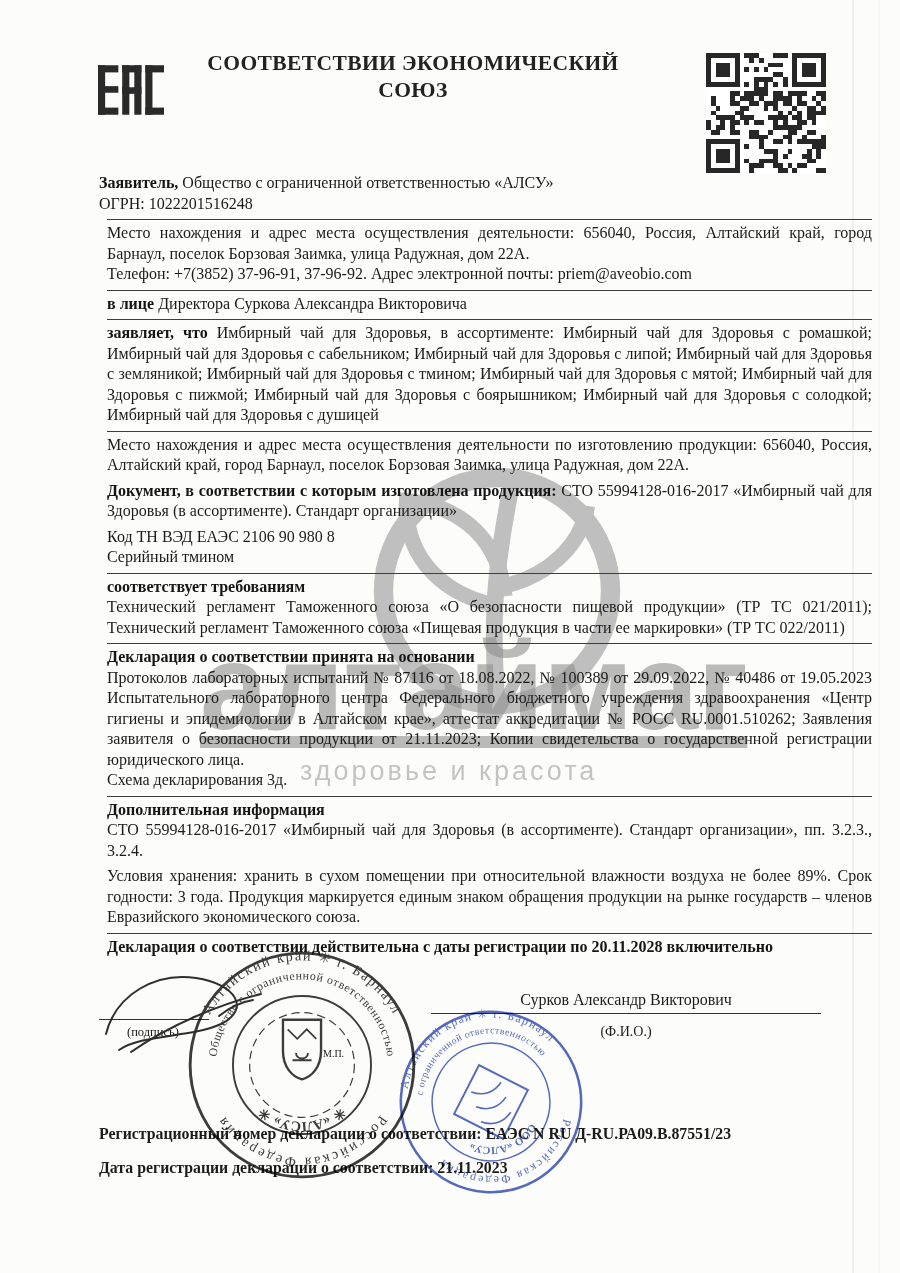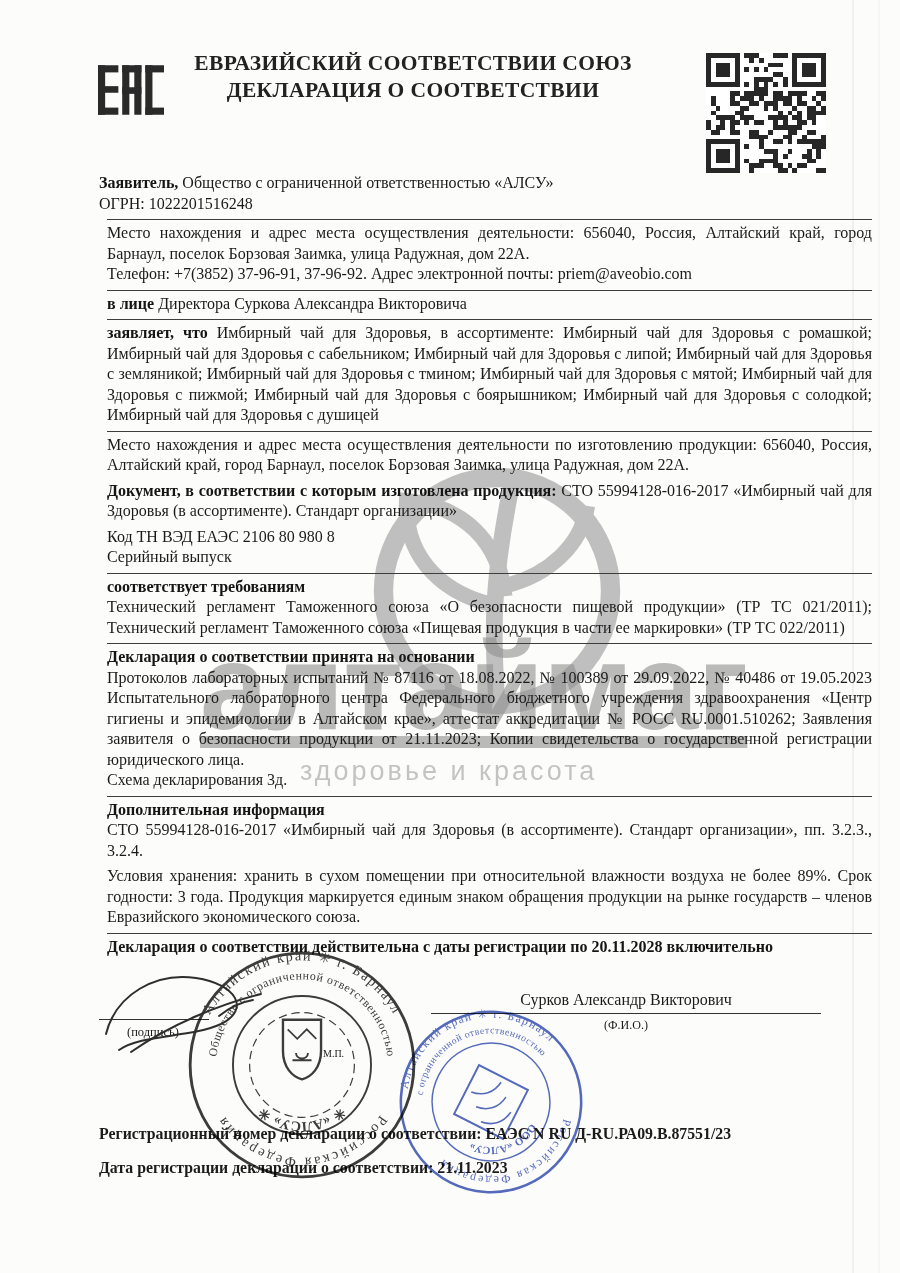--- a/index.html
+++ b/index.html
@@ -33,21 +33,21 @@
   .sig-scribble{position:absolute;left:2px;top:2px;width:250px;height:100px;z-index:3;}
   .stamp-black{position:absolute;left:84px;top:-16px;width:238px;height:238px;z-index:2;
                mix-blend-mode:multiply;opacity:.92;}
   .stamp-blue{position:absolute;left:294px;top:42px;width:196px;height:196px;z-index:2;
               transform:rotate(-18deg);mix-blend-mode:multiply;opacity:.88;}
   .sign-line-left{position:absolute;left:0;top:57px;width:110px;border-bottom:1.2px solid #333;}
   .sign-caption{position:absolute;left:28px;top:60px;font-size:12.5px;}
   .mp{position:absolute;left:224px;top:82px;font-size:10px;}
   .fio-wrap{position:absolute;left:332px;top:28px;width:390px;text-align:center;}
   .fio-name{font-size:16px;border-bottom:1.2px solid #333;padding:0 6px 2px 6px;display:block;}
-  .fio-caption{font-size:12px;margin-top:1px;}
+  .fio-caption{font-size:14px;margin-top:8px;}
   
   .reg{margin-top:10px;}
   .reg p{margin:0 0 13px 0;font-weight:bold;font-size:15.8px;}
   
   .streak{position:absolute;top:0;height:100%;width:2px;background:#8a8a8a;opacity:.10;z-index:0;}
 </style>
 </head>
 <body>
 
 <div class="page">
@@ -75,22 +75,21 @@
       <rect x="44" y="0" width="13" height="90"></rect>
         <rect x="66" y="0" width="13" height="90"></rect>
       <rect x="44" y="0" width="35" height="13"></rect>
         <rect x="44" y="40" width="35" height="12"></rect>
       <rect x="86" y="0" width="13" height="90"></rect>
         <rect x="86" y="0" width="34" height="13"></rect>
       <rect x="86" y="77" width="34" height="13"></rect>
     </g>
   </svg>
   <div class="doc-title">
-    <div>ЕВРАЗИЙСКИЙ СООТВЕТСТВИИ СОЮЗ</div>
-    <div>ДЕКЛАРАЦИЯ О СООТВЕТСТВИИ</div>
+    <div>СООТВЕТСТВИИ ЭКОНОМИЧЕСКИЙ СОЮЗ</div>
   </div>
   <div class="qr" id="qr">
       <div class="on"></div>
       <div class="on"></div>
       <div class="on"></div>
       <div class="on"></div>
       <div class="on"></div>
       <div class="on"></div>
       <div class="on"></div>
       <div></div>
@@ -729,22 +728,22 @@
       <b>в лице</b><span> Директора Суркова Александра Викторовича</span>
     </div>
 
     <div class="sec rule">
       <b>заявляет, что</b><span> Имбирный чай для Здоровья, в ассортименте: Имбирный чай для Здоровья с ромашкой; Имбирный чай для Здоровья с сабельником; Имбирный чай для Здоровья с липой; Имбирный чай для Здоровья с земляникой; Имбирный чай для Здоровья с тмином; Имбирный чай для Здоровья с мятой; Имбирный чай для Здоровья с пижмой; Имбирный чай для Здоровья с боярышником; Имбирный чай для Здоровья с солодкой; Имбирный чай для Здоровья с душицей</span>
     </div>
 
     <div class="sec rule">
       <div>Место нахождения и адрес места осуществления деятельности по изготовлению продукции: 656040, Россия, Алтайский край, город Барнаул, поселок Борзовая Заимка, улица Радужная, дом 22А.</div>
       <div class="gap"><b>Документ, в соответствии с которым изготовлена продукция:</b><span> СТО 55994128-016-2017 «Имбирный чай для Здоровья (в ассортименте). Стандарт организации»</span></div>
-      <div class="gap">Код ТН ВЭД ЕАЭС 2106 80 980 8</div>
-      <div>Серийный выпуск</div>
+      <div class="gap">Код ТН ВЭД ЕАЭС 2106 90 980 8</div>
+      <div>Серийный тмином</div>
     </div>
 
     <div class="sec rule">
       <div><b>соответствует требованиям</b></div>
       <div>Технический регламент Таможенного союза «О безопасности пищевой продукции» (ТР ТС 021/2011); Технический регламент Таможенного союза «Пищевая продукция в части ее маркировки» (ТР ТС 022/2011)</div>
     </div>
 
     <div class="sec rule">
       <div><b>Декларация о соответствии принята на основании</b></div>
       <div>Протоколов лабораторных испытаний № 87116 от 18.08.2022, № 100389 от 29.09.2022, № 40486 от 19.05.2023 Испытательного лабораторного центра Федерального бюджетного учреждения здравоохранения «Центр гигиены и эпидемиологии в Алтайском крае», аттестат аккредитации № РОСС RU.0001.510262; Заявления заявителя о безопасности продукции от 21.11.2023; Копии свидетельства о государственной регистрации юридического лица.</div>

